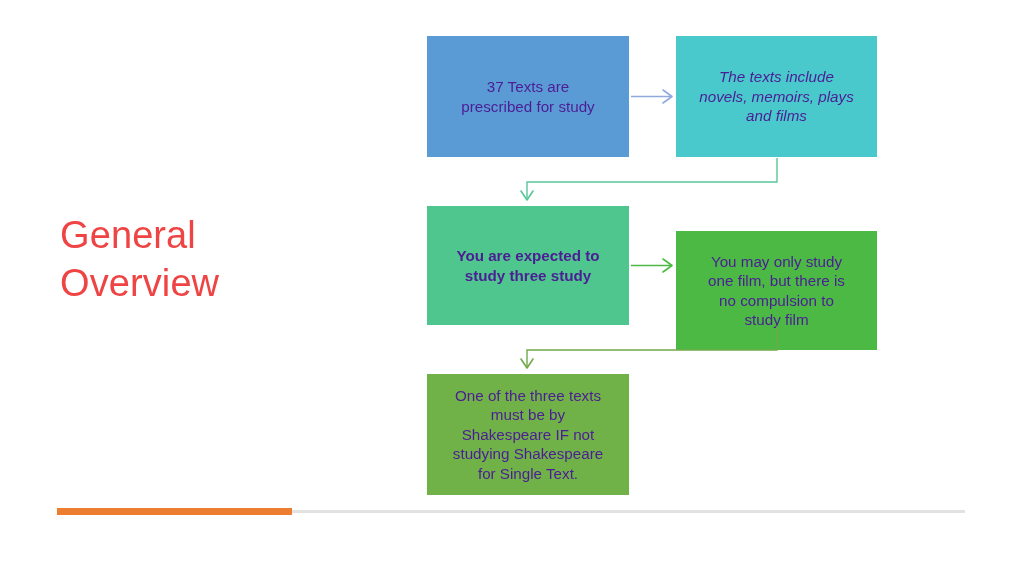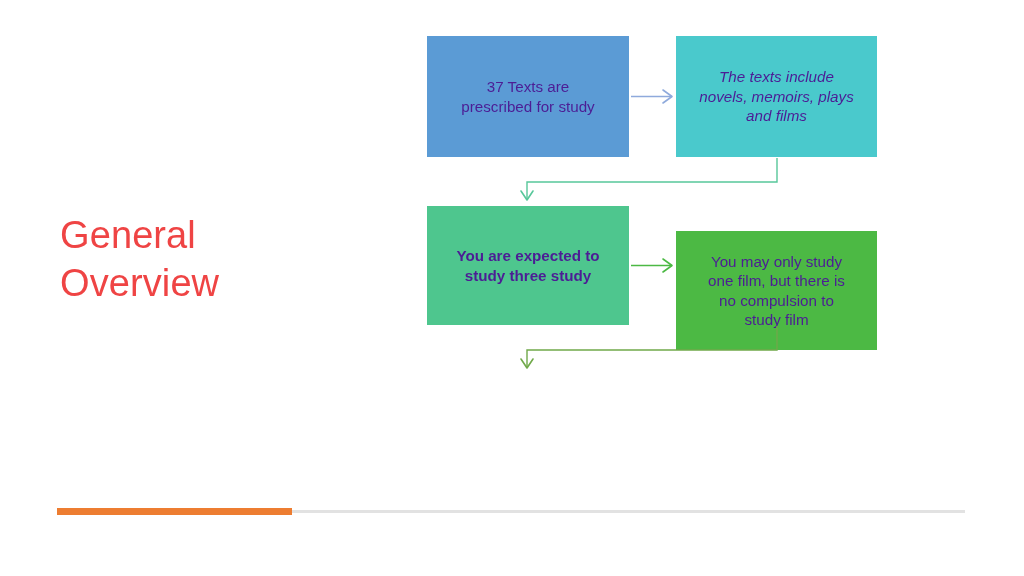--- a/index.html
+++ b/index.html
@@ -121,20 +121,23 @@
   </div>
 
   <div class="flow-box" id="box-expected-three">
     <span class="box-text">You are expected to study three study</span>
   </div>
 
   <div class="flow-box" id="box-one-film">
     <span class="box-text">You may only study one film, but there is no compulsion to study film</span>
   </div>
 
+  <div class="flow-box" id="box-shakespeare">
+    <span class="box-text">One of the three texts must be by Shakespeare IF not studying Shakespeare for Single Text.</span>
+  </div>
 
   <svg id="connectors" viewBox="0 0 1024 576" width="1024" height="576">
 
     <g>
       <line x1="631" y1="96.5" x2="672" y2="96.5" stroke="#8faadc" stroke-width="1.4"></line>
       <polyline points="663,90 672,96.5 663,103" fill="none" stroke="#8faadc" stroke-width="1.6" stroke-linecap="round" stroke-linejoin="round"></polyline>
     </g>
 
     <g>
       <polyline points="777,158 777,182 527,182 527,200" fill="none" stroke="#57c79a" stroke-width="1.4" stroke-linejoin="miter"></polyline>

